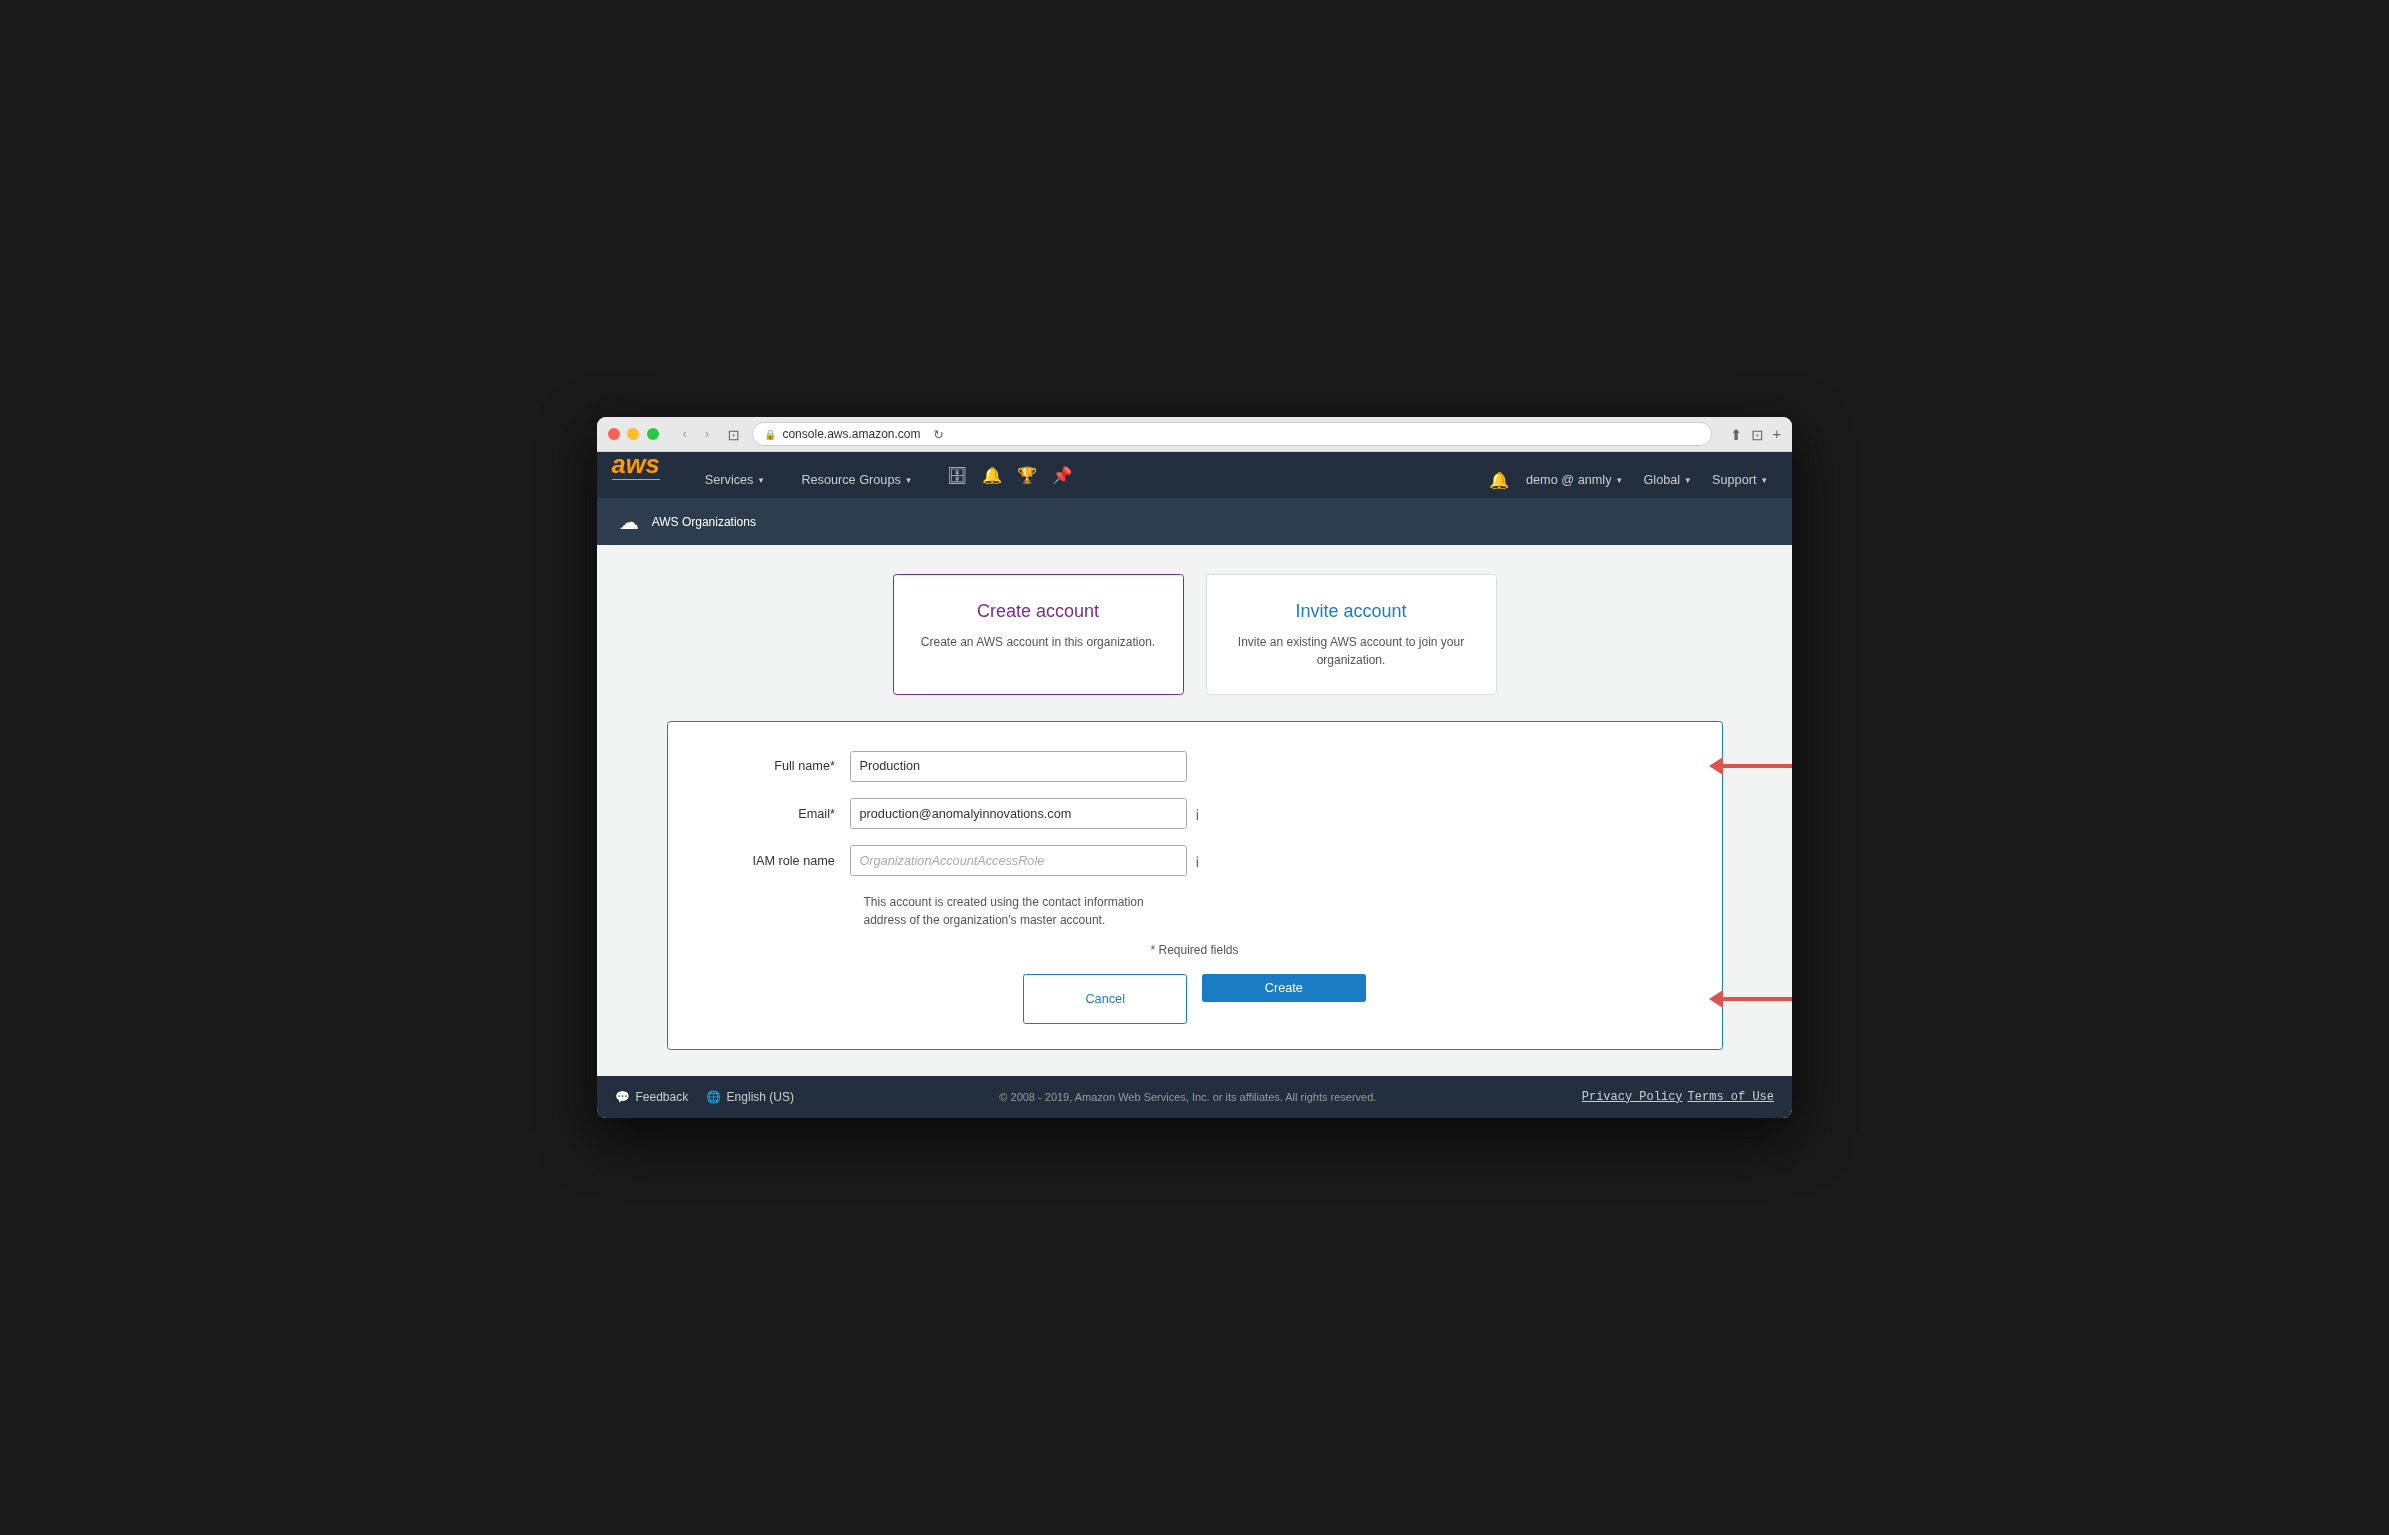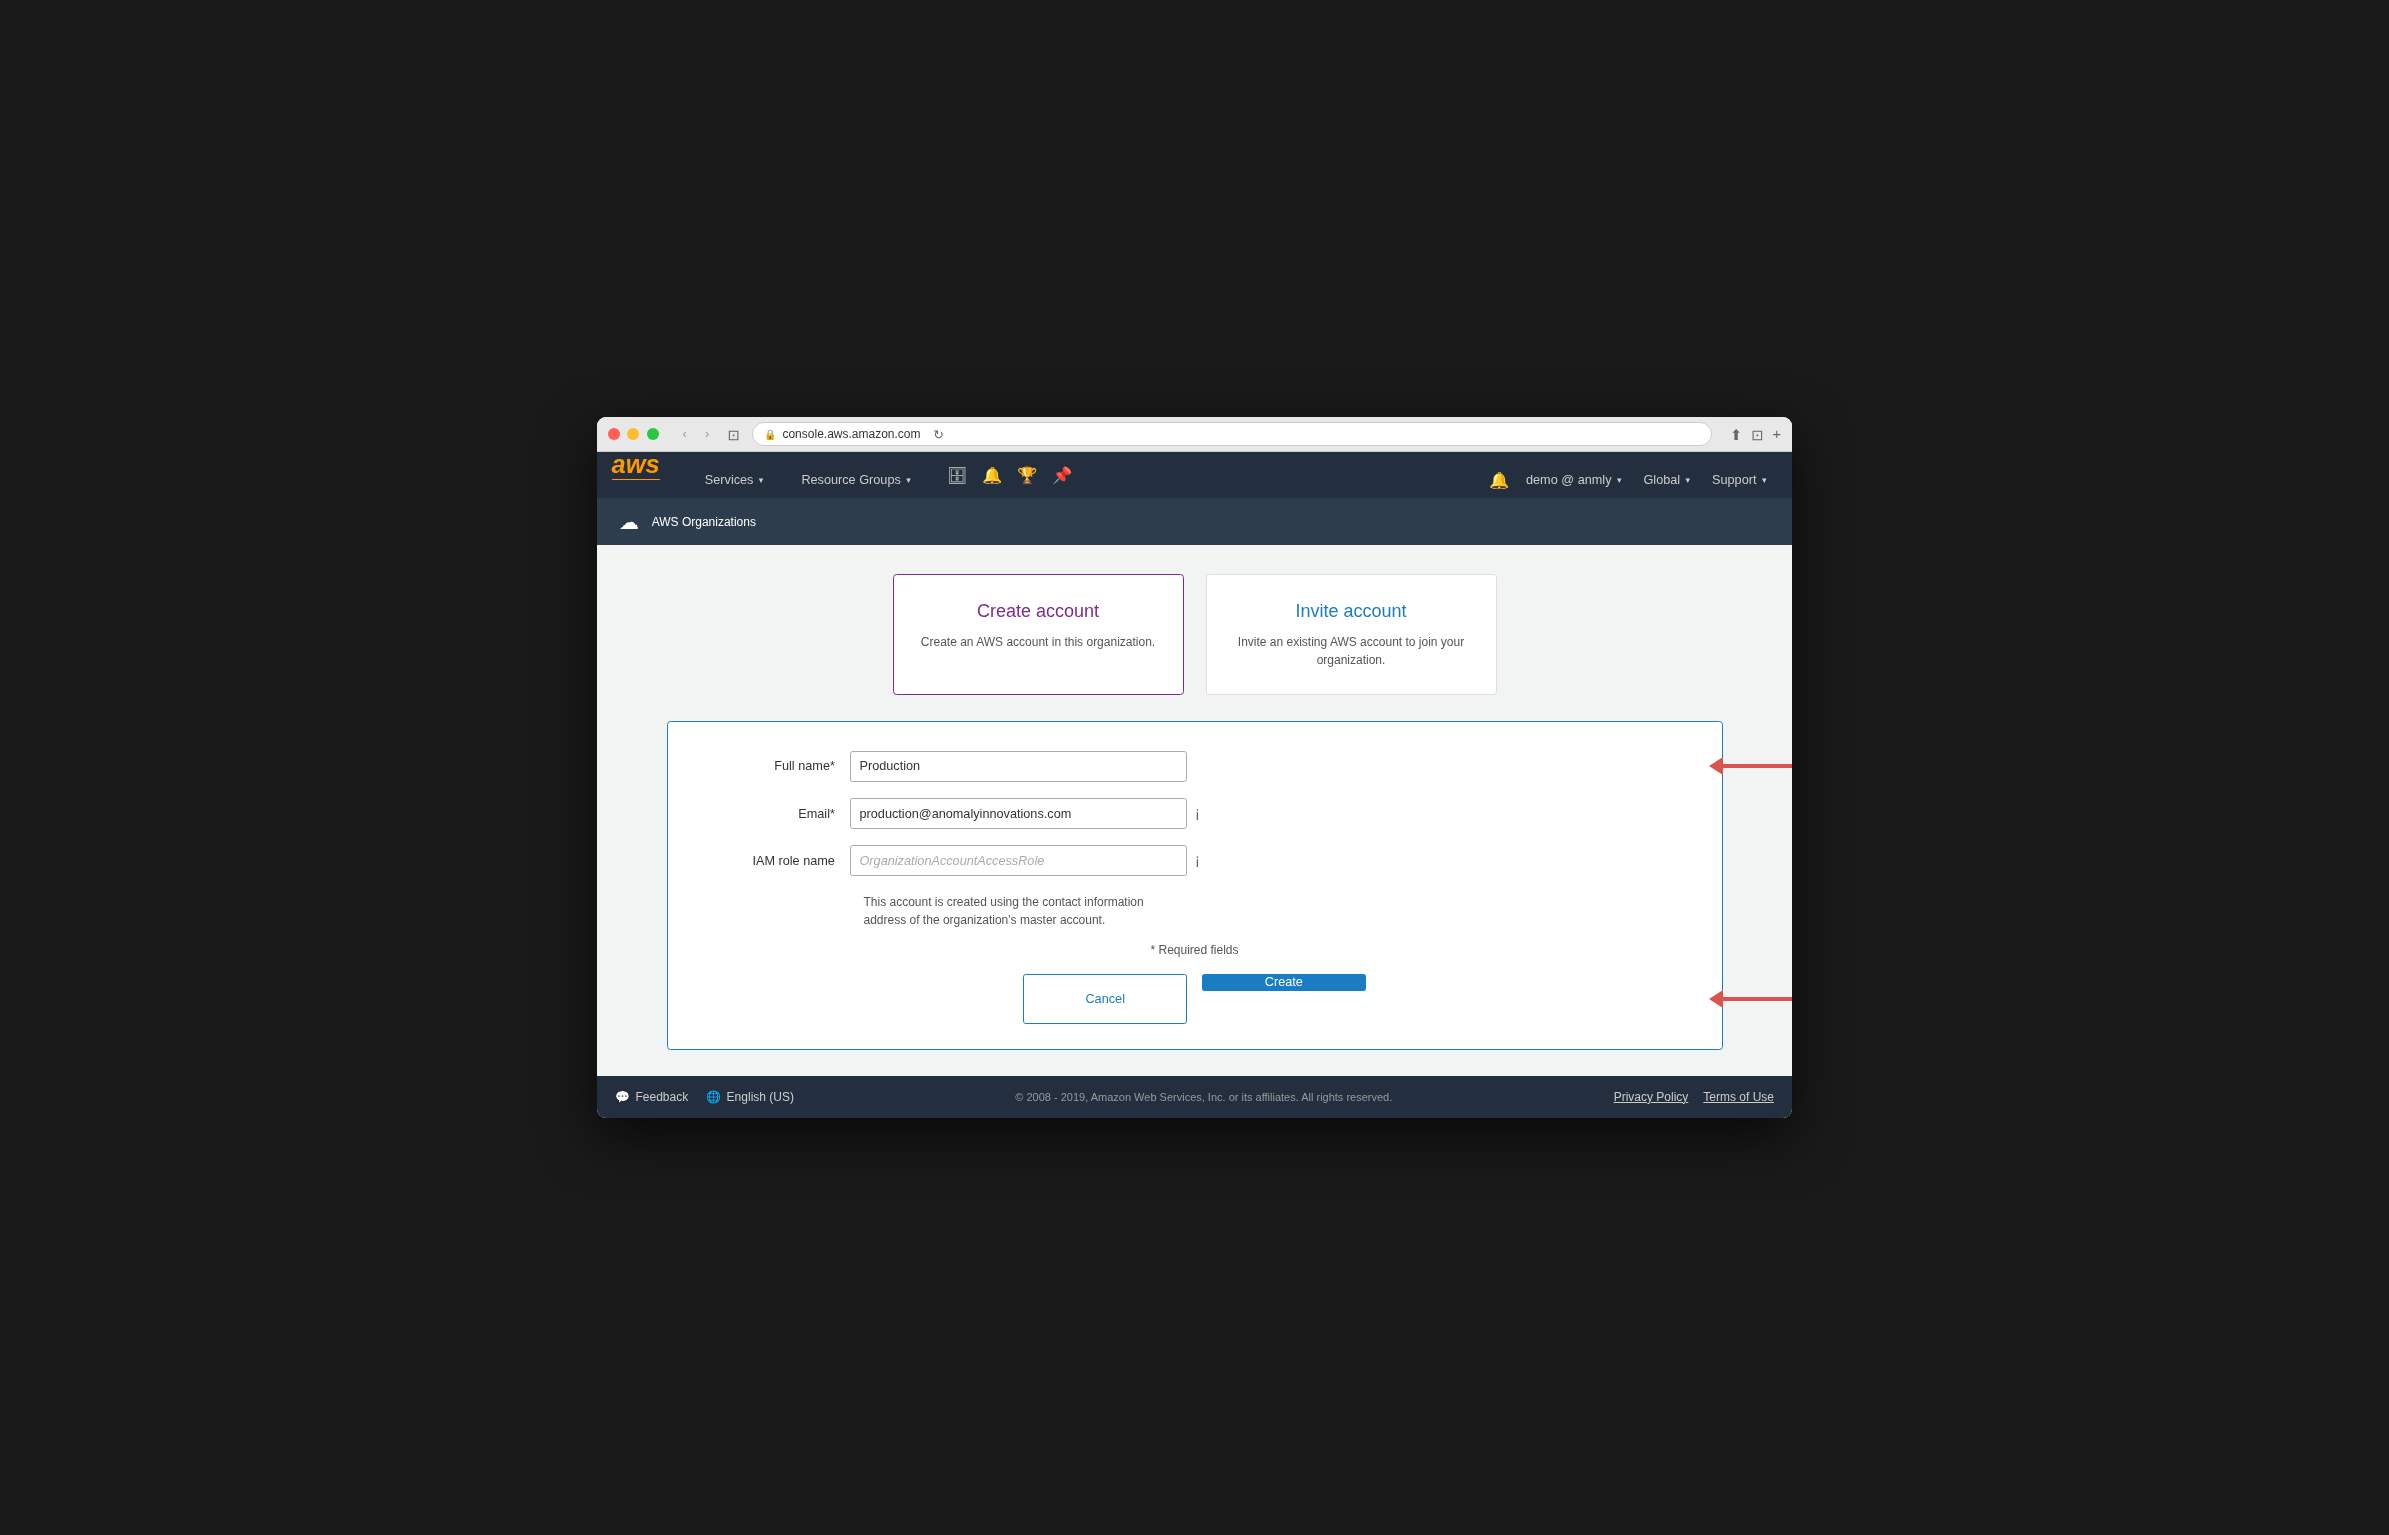--- a/index.html
+++ b/index.html
@@ -311,21 +311,21 @@
       background: #fff;
       border: 0.9px solid #1a7dc4;
       color: #1a7dc4;
       font-size: 12.7px;
       border-radius: 2.7px;
       cursor: pointer;
     }
 
     .btn-create {
       width: 164px;
-      height: 17px;
+      height: 28px;
       background: #1a7dc4;
       border: none;
       color: #fff;
       font-size: 12.7px;
       border-radius: 2.7px;
       cursor: pointer;
     }
 
     
     .footer {
@@ -364,21 +364,22 @@
     .footer-center {
       color: #999;
       font-size: 11px;
       flex: 1;
       text-align: center;
     }
 
     .footer-right {
       display: flex;
       align-items: center;
-      gap: 15px;
+      gap: 5px;
+      font-family: Liberation Mono, monospace;
     }
 
     .footer-link {
       color: #ccc;
       font-size: 12px;
       cursor: pointer;
       text-decoration: underline;
     }
   </style>
 </head>

